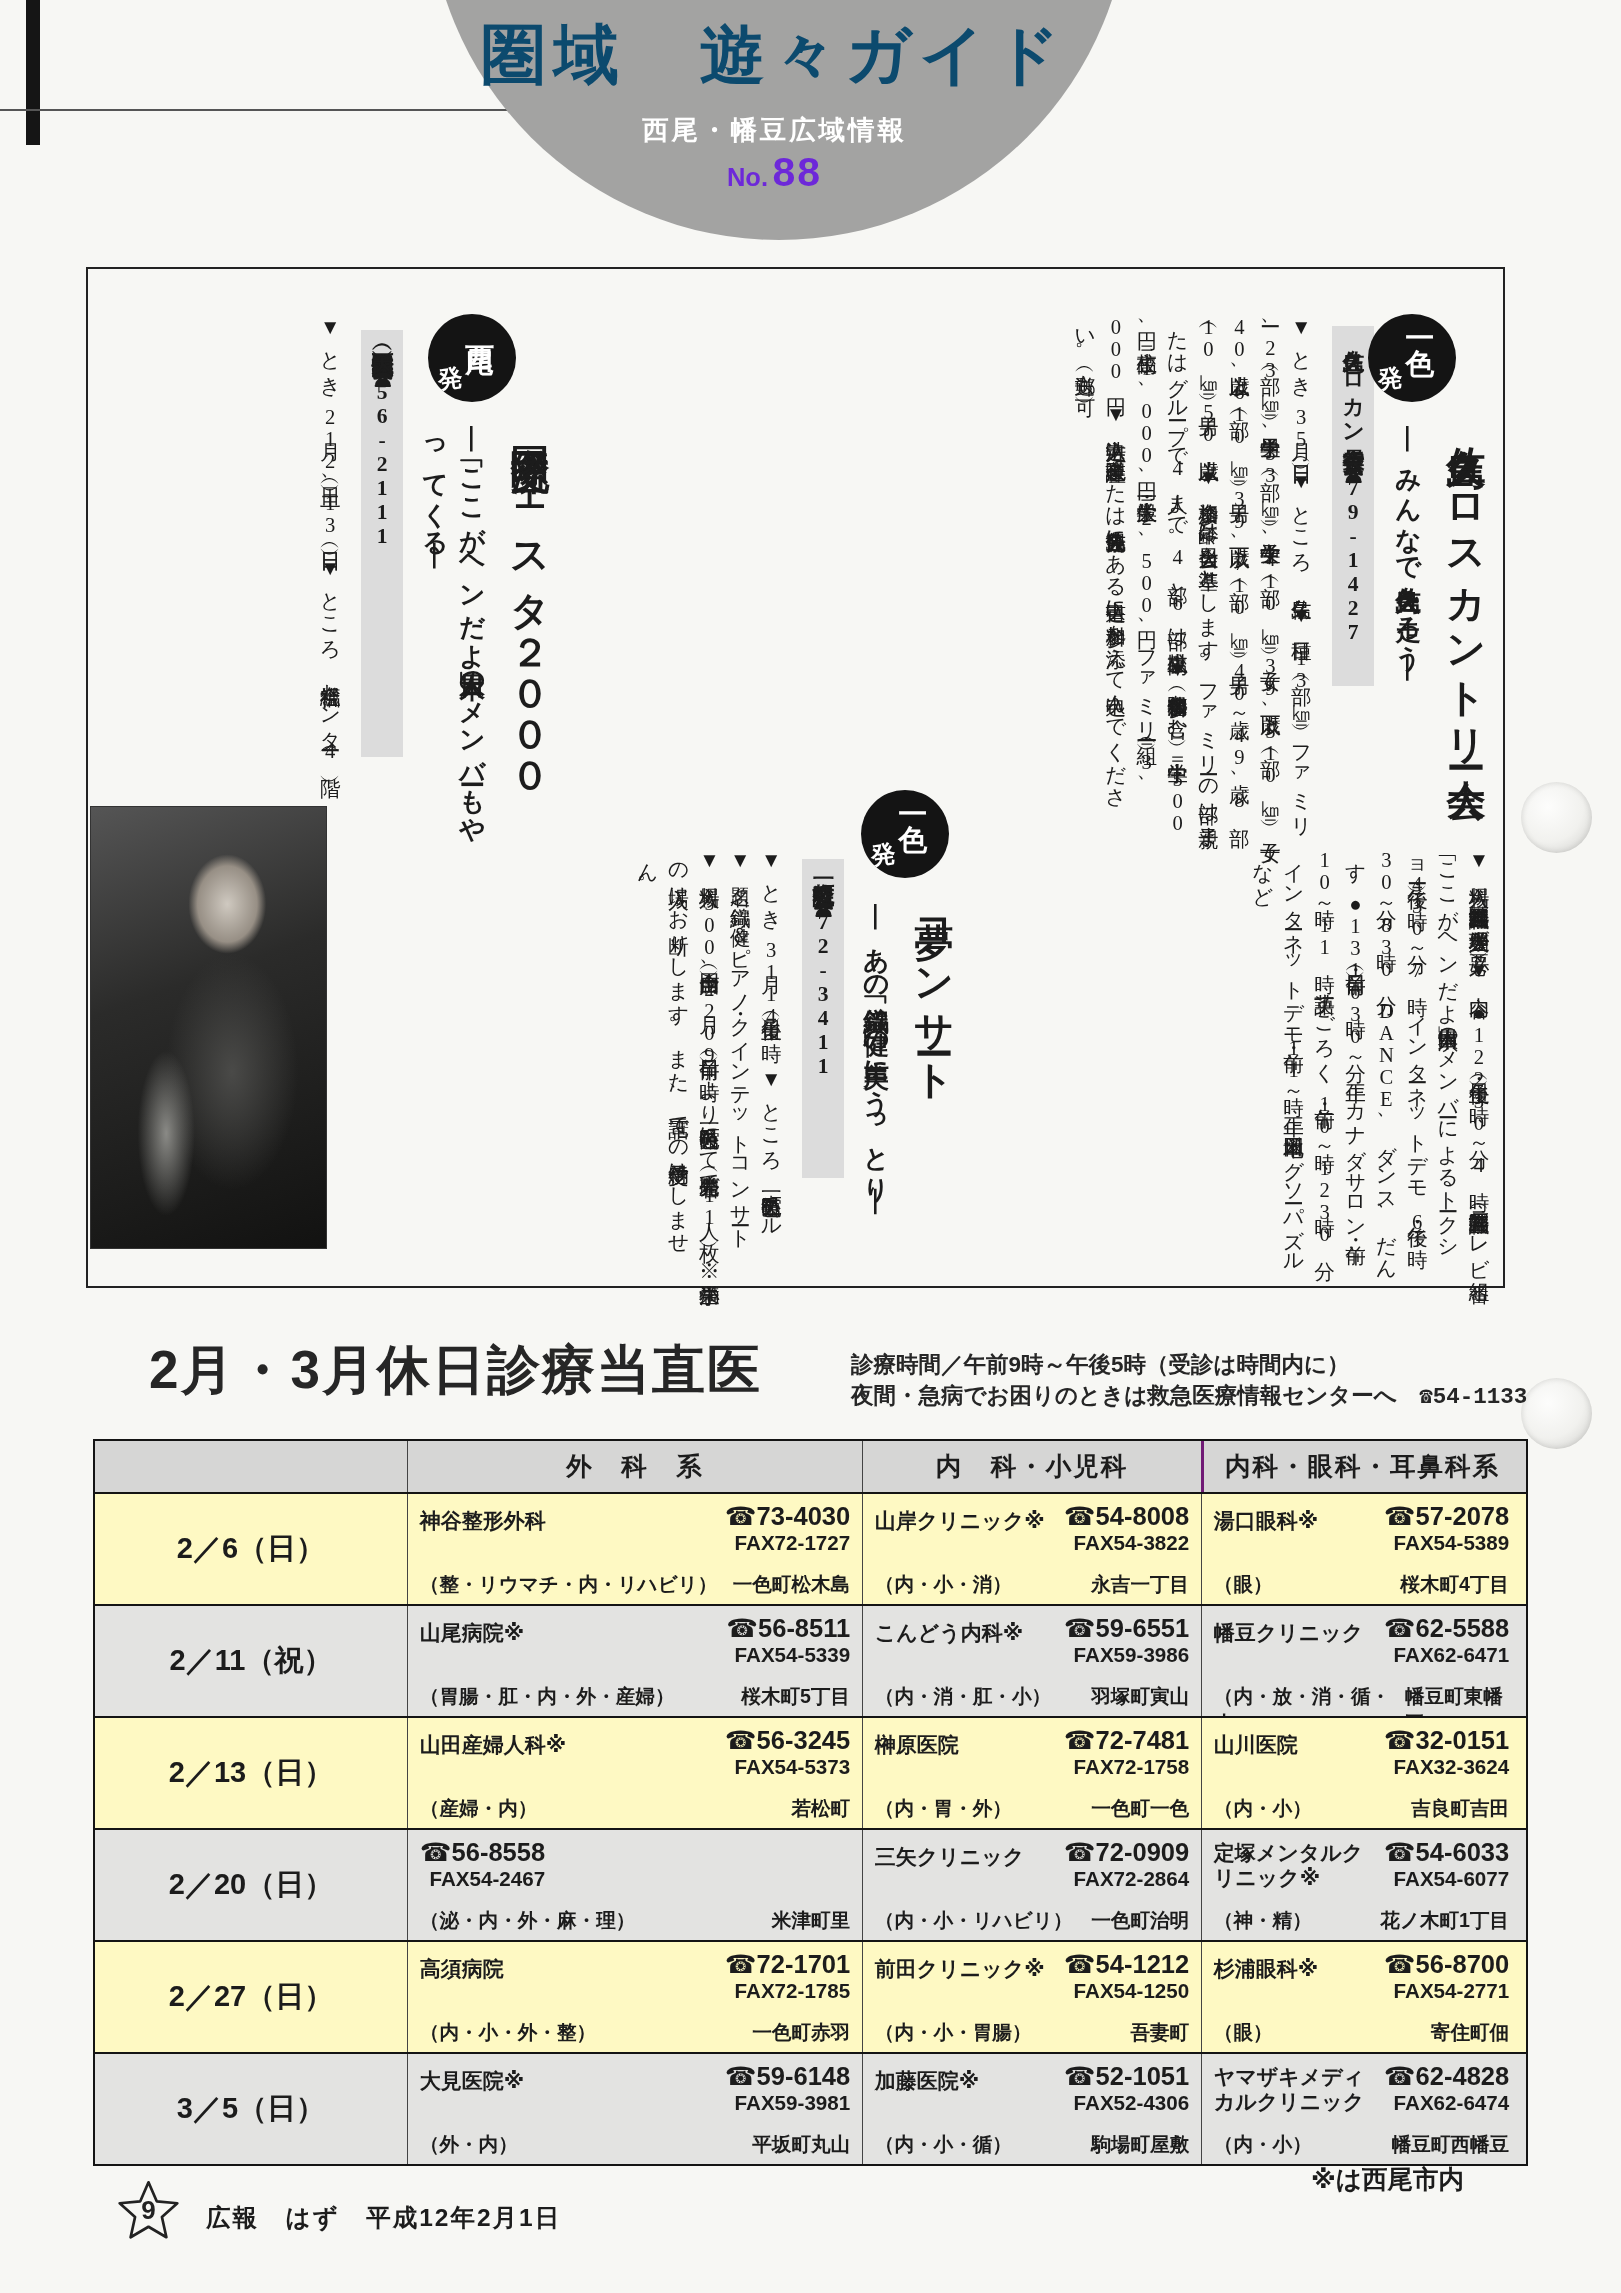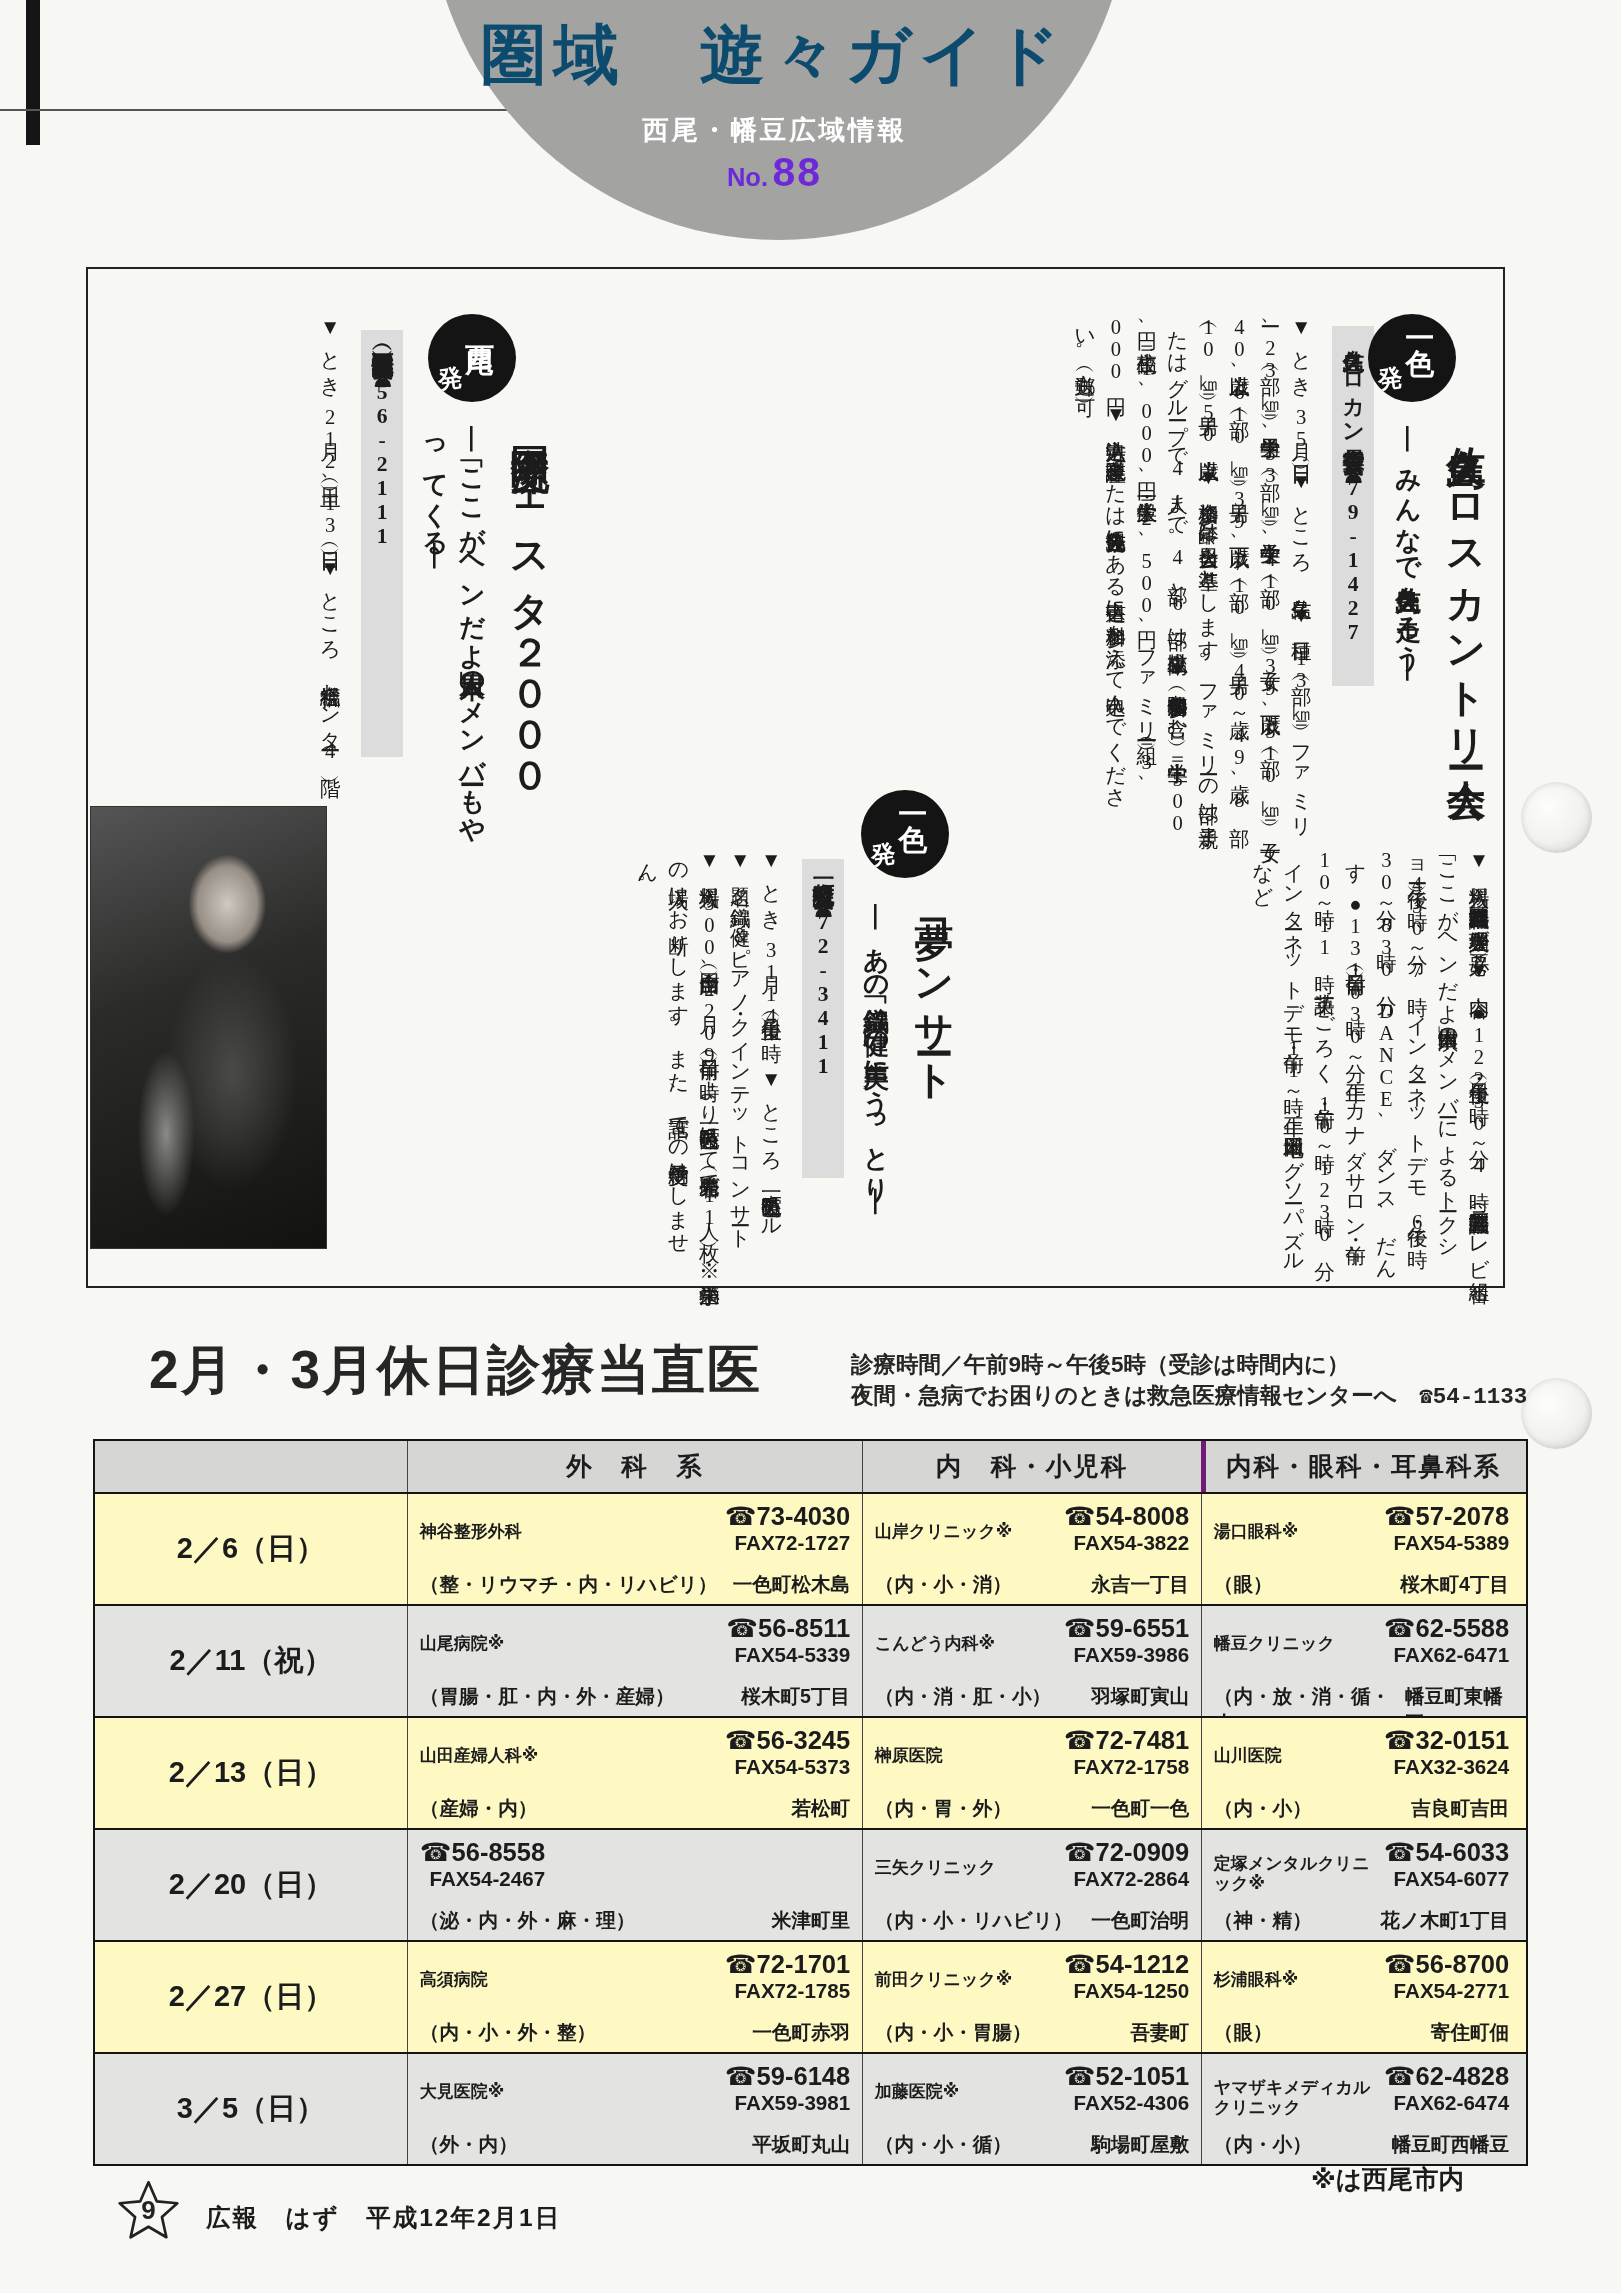--- a/index.html
+++ b/index.html
@@ -43,21 +43,21 @@
   .clinic-table{left:93px;top:1439px;width:1431px;border:2.9px solid #141414;background:#fef9c3;}
   .thead,.trow{display:grid;grid-template-columns:312px 455px 339px 320px;}
   .thead{height:51px;background:#d6d6d5;border-bottom:2px solid #141414;}
   .th{display:flex;align-items:center;justify-content:center;font-size:25.5px;font-weight:700;letter-spacing:2px;}
   .trow{height:110px;border-bottom:2px solid #141414;}
   .trow:last-child{border-bottom:none;}
   .trow.shade{background:#e3e3e1;}
   .td{border-left:1px solid #444;padding:7.8px 11.8px 5.9px 11.8px;box-sizing:border-box;overflow:hidden;}
   .td.date{display:flex;align-items:center;justify-content:center;border-left:none;font-size:29px;font-weight:600;padding:0;}
   .c-top{display:flex;justify-content:space-between;min-height:65px;}
-  .c-name{font-size:17px;font-weight:700;line-height:1.2;max-width:58%;padding-top:5.9px;margin-top:14px;}
+  .c-name{font-size:21px;font-weight:700;line-height:1.2;max-width:58%;padding-top:5.9px;}
   .c-ph{text-align:right;line-height:1.15;white-space:nowrap;}
   .c-tel{font-size:25.5px;font-weight:700;}
   .c-fax{font-size:20.6px;font-weight:600;}
   .c-bot{display:flex;justify-content:space-between;align-items:flex-end;font-size:19.6px;font-weight:600;margin-top:3.9px;}
   .cl-foot{left:1311px;top:2162px;font-size:25.5px;font-weight:700;}
   
   .pg-star{left:116px;top:2178px;}
   .pg-info{left:206px;top:2201px;font-size:24.5px;font-weight:600;letter-spacing:2px;}
 </style>
 </head>
@@ -122,21 +122,21 @@
 
   <div class="abs cl-title">2月・3月休日診療当直医</div>
   <div class="abs cl-note" style="top:1349px;">診療時間／午前9時～午後5時（受診は時間内に）</div>
   <div class="abs cl-note" style="top:1380px;font-family:Liberation Mono, monospace;">夜間・急病でお困りのときは救急医療情報センターへ　☎54-1133</div>
 
   <div class="abs clinic-table">
     <div class="thead">
       <div class="th"></div>
       <div class="th" style="border-left:1px solid #444;">外　科　系</div>
       <div class="th" style="border-left:1px solid #444;">内　科・小児科</div>
-      <div class="th" style="border-left:5px solid #701a75;">内科・眼科・耳鼻科系</div>
+      <div class="th" style="border-left:3px solid #701a75;">内科・眼科・耳鼻科系</div>
     </div>
 
     <div class="trow">
       <div class="td date">2／6（日）</div>
       <div class="td">
         <div class="c-top">
             <div class="c-name">神谷整形外科</div>
           <div class="c-ph">
               <div class="c-tel">☎73-4030</div>
             <div class="c-fax">FAX72-1727</div>

